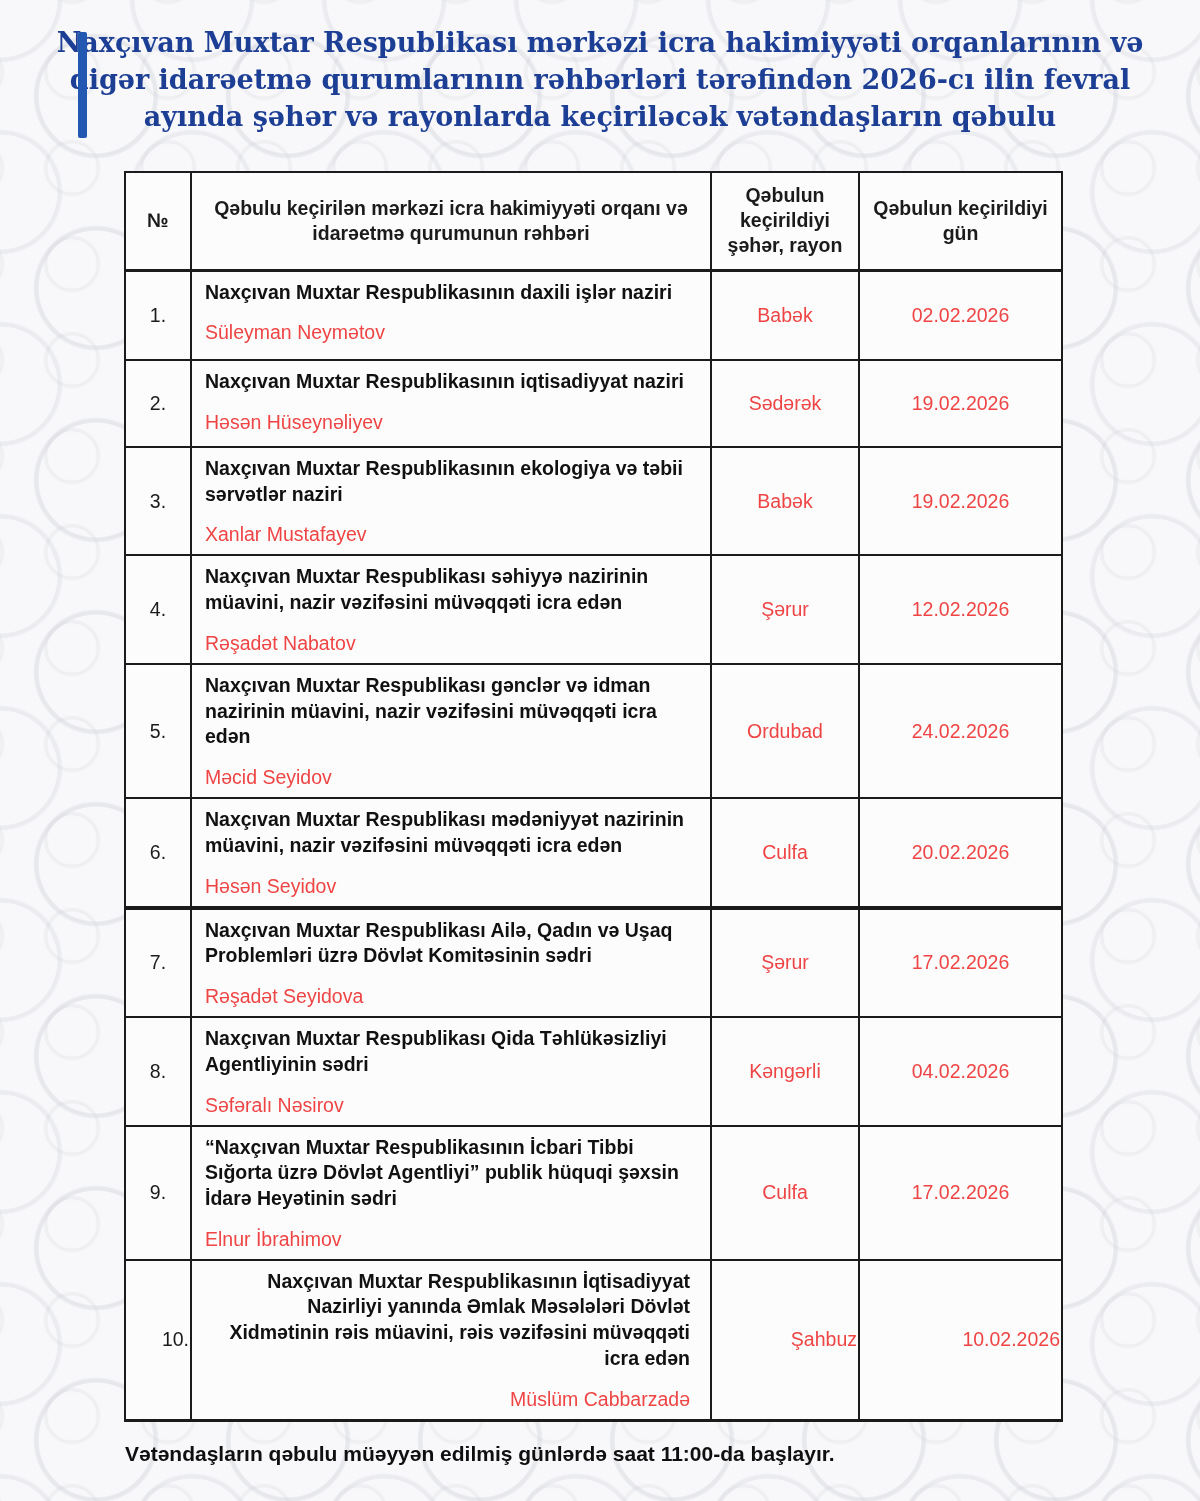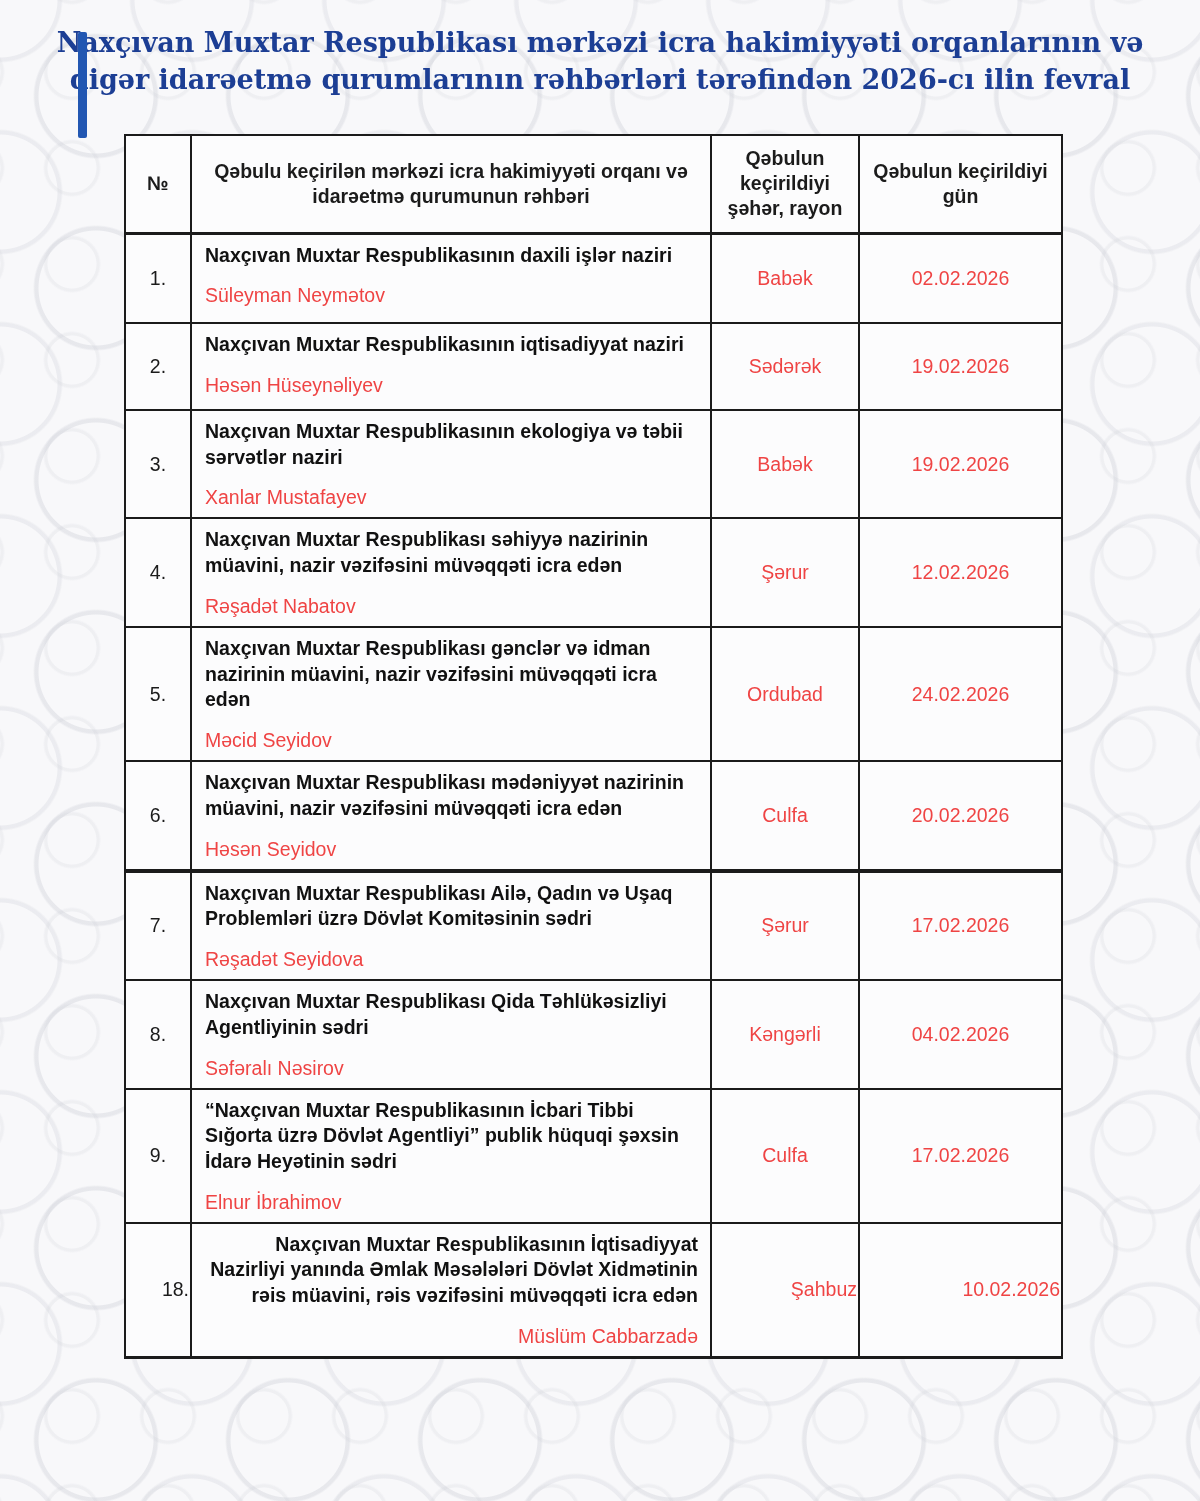--- a/index.html
+++ b/index.html
@@ -60,21 +60,21 @@
   .schedule th,.schedule td{
     border:2px solid var(--table-border-black);
     font-size:19.5px;color:#1b1b1b;
   }
   .schedule thead th{
     height:98px;font-weight:bold;text-align:center;vertical-align:middle;
     padding:4px 8px;line-height:1.28;border-bottom-width:3px;
   }
   .schedule tbody td{vertical-align:middle;}
   .schedule td.c-no{text-align:center;}
-  .schedule td.c-desc{vertical-align:top;padding:8px 12px 8px 13px;}
+  .schedule td.c-desc{vertical-align:top;padding:8px 20px 8px 13px;}
   .desc-title{font-weight:bold;line-height:1.32;color:#111;}
   .desc-name{margin-top:16px;color:#ef4444;}
   .schedule td.c-place,.schedule td.c-date{text-align:center;color:#ef4444;}
   .schedule tbody tr:nth-child(1){height:90px;}
   .schedule tbody tr:nth-child(2){height:87px;}
   .schedule tbody tr:nth-child(3){height:88px;}
   .schedule tbody tr:nth-child(4){height:87px;}
   .schedule tbody tr:nth-child(5){height:115px;}
   .schedule tbody tr:nth-child(6){height:108px;}
   .schedule tbody tr:nth-child(7){height:107px;}
@@ -93,20 +93,21 @@
 </head>
 <body>
 
 <div class="page">
 
   <div class="header">
     <div class="accent-bar"></div>
     <div class="title">
       <div class="title-line">Naxçıvan Muxtar Respublikası mərkəzi icra hakimiyyəti orqanlarının və</div>
       <div class="title-line">digər idarəetmə qurumlarının rəhbərləri tərəfindən 2026-cı ilin fevral</div>
+      <div class="title-line">ayında şəhər və rayonlarda keçiriləcək vətəndaşların qəbulu</div>
     </div>
   </div>
 
   <table class="schedule">
     <colgroup>
       <col class="c1">
         <col class="c2">
         <col class="c3">
         <col class="c4">
     </colgroup>
@@ -194,25 +195,26 @@
         <tr>
           <td class="c-no">9.</td>
           <td class="c-desc">
             <div class="desc-title">“Naxçıvan Muxtar Respublikasının İcbari Tibbi Sığorta üzrə Dövlət Agentliyi” publik hüquqi şəxsin İdarə Heyətinin sədri</div>
             <div class="desc-name">Elnur İbrahimov</div>
           </td>
           <td class="c-place">Culfa</td>
           <td class="c-date">17.02.2026</td>
         </tr>
         <tr>
-          <td class="c-no">18.</td>
+          <td class="c-no">10.</td>
           <td class="c-desc">
             <div class="desc-title">Naxçıvan Muxtar Respublikasının İqtisadiyyat Nazirliyi yanında Əmlak Məsələləri Dövlət Xidmətinin rəis müavini, rəis vəzifəsini müvəqqəti icra edən</div>
             <div class="desc-name">Müslüm Cabbarzadə</div>
           </td>
           <td class="c-place">Şahbuz</td>
           <td class="c-date">10.02.2026</td>
         </tr>
       </tbody>
   </table>
 
+  <div class="note">Vətəndaşların qəbulu müəyyən edilmiş günlərdə saat 11:00-da başlayır.</div>
 
 </div>
 
 </body></html>

